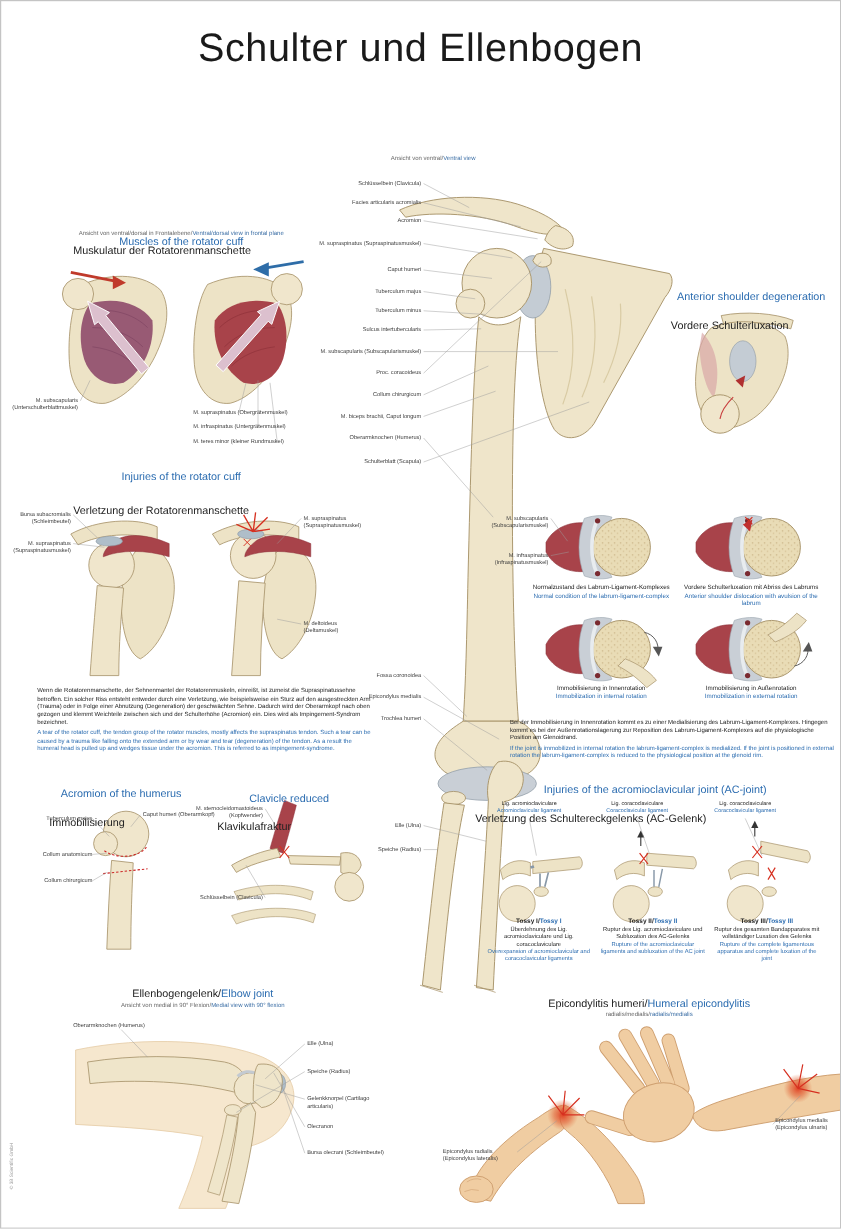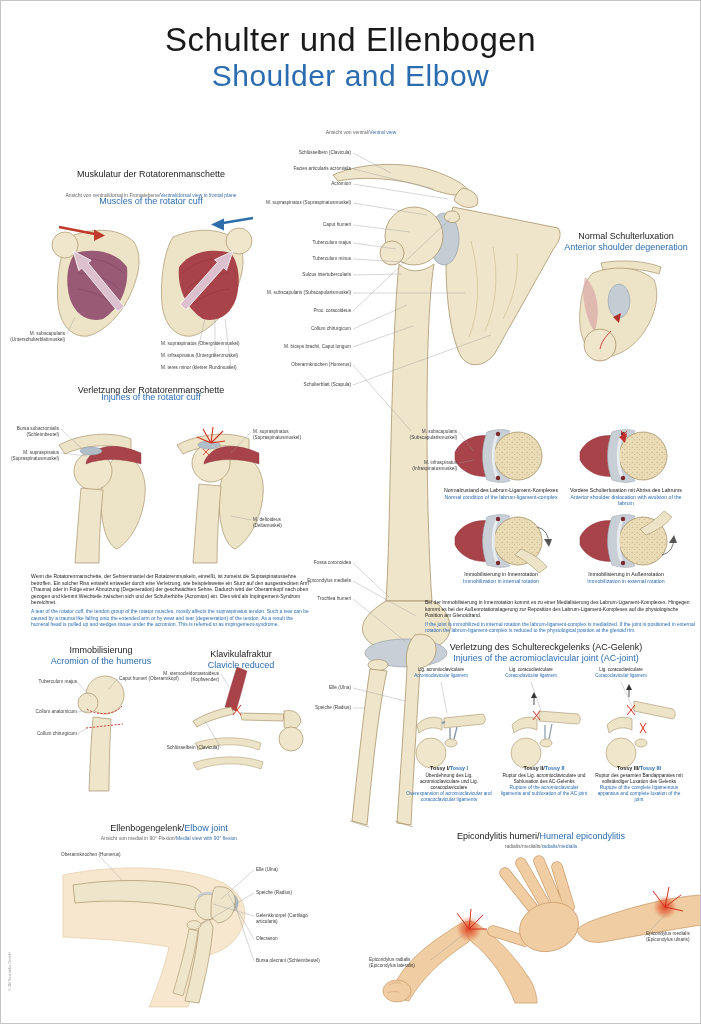--- a/index.html
+++ b/index.html
@@ -5,21 +5,21 @@
   html{ -webkit-text-size-adjust:none; }
   body{ margin:0; background:#ffffff; }
   .poster{
     position:relative; width:701px; height:1024px; background:#fff;
     border:1px solid #c4c4c4; box-sizing:border-box; overflow:hidden;
     font-family:"Liberation Sans", sans-serif;
   }
   .abs{ position:absolute; }
   .h1de{ font-size:33px; color:#1a1a1a; letter-spacing:.5px; text-align:center; width:100%; }
   .h1en{ font-size:30px; color:#2B6CB0; letter-spacing:.5px; text-align:center; width:100%; }
-  .hde{ font-size:9px; color:#222; text-align:center; line-height:1.2; }
+  .hde{ font-size:9px; color:#222; text-align:left; line-height:1.2;margin-top:35px; }
   .hen{ font-size:9px; color:#2B6CB0; text-align:center; line-height:1.2; }
   .inline-h{ font-size:9px; text-align:center; }
   .inline-h .de{ color:#222; }
   .inline-h .en{ color:#2B6CB0; }
   .sub{ font-size:5px; color:#666; text-align:center; }
   .sub .en{ color:#3B6EA5; }
   .lab{ font-size:4.7px; color:#3d3d3d; line-height:1.18; }
   .r{ text-align:right; }
   .cap{ font-size:5.2px; text-align:center; line-height:1.25; }
   .cap .de{ color:#222; display:block; }
@@ -215,21 +215,20 @@
     <g>
       <path d="M352,152L390,172M352,168L433,188M352,183L447,198M352,202L426,214M352,224L409,231M352,242L395,248M352,258L403,261M352,274L400,273M352,292L464,292M352,310L450,217M352,328L406,304M352,346L412,325M352,364L410,430M352,384L490,334M352,562L388,596M352,580L415,615M352,598L405,641M352,687L404,700M352,707L364,707" stroke="#9B9B9B" stroke-width="0.4" fill="none"></path>
       <path d="M100,857L122,880M253,869L220,898M253,892L196,926M253,915L212,903M253,938L227,893M253,960L233,901" stroke="#9B9B9B" stroke-width="0.4" fill="none"></path>
       <path d="M76,681L90,696M116,678L108,688M76,711L88,710M76,733L88,726M220,673L228,686M220,747L204,720" stroke="#9B9B9B" stroke-width="0.4" fill="none"></path>
       <path d="M60,428L80,447M60,452L86,455M250,431L230,452M250,519L230,515M66,333L74,316M198,343L204,318M214,355L214,316M230,367L224,318" stroke="#9B9B9B" stroke-width="0.4" fill="none"></path>
       <path d="M458,431L472,450M458,462L473,459M440,681L446,712M530,681L540,710M620,681L634,712M430,959L463,933M643,936L666,912" stroke="#9B9B9B" stroke-width="0.4" fill="none"></path>
     </g>
   </svg>
 
   <div class="abs h1de" style="top:20px">Schulter und Ellenbogen</div>
-  <div class="abs h1en" style="top:58px">Shoulder and Elbow</div>
 
   <div class="abs sub" style="left:250px;top:128px;width:220px">
     <span>Ansicht von ventral/</span><span class="en">Ventral view</span>
   </div>
 
   <span class="abs lab r" style="left:250px;top:149px;width:100px">Schlüsselbein (Clavicula)</span>
   <span class="abs lab r" style="left:250px;top:165px;width:100px">Facies articularis acromialis</span>
   <span class="abs lab r" style="left:250px;top:180px;width:100px">Acromion</span>
   <span class="abs lab r" style="left:250px;top:199px;width:100px">M. supraspinatus (Supraspinatusmuskel)</span>
   <span class="abs lab r" style="left:250px;top:221px;width:100px">Caput humeri</span>
@@ -251,21 +250,21 @@
   <div class="abs hde" style="left:60px;top:168px;width:180px">Muskulatur der Rotatorenmanschette</div>
   <div class="abs hen" style="left:60px;top:195px;width:180px">Muscles of the rotator cuff</div>
   <div class="abs sub" style="left:40px;top:191px;width:220px">
     <span>Ansicht von ventral/dorsal in Frontalebene/</span><span class="en">Ventral/dorsal view in frontal plane</span>
   </div>
   <span class="abs lab r" style="left:6px;top:330px;width:58px">M. subscapularis (Unterschulterblattmuskel)</span>
   <span class="abs lab" style="left:160px;top:340px;width:100px">M. supraspinatus (Obergrätenmuskel)</span>
   <span class="abs lab" style="left:160px;top:352px;width:100px">M. infraspinatus (Untergrätenmuskel)</span>
   <span class="abs lab" style="left:160px;top:364px;width:100px">M. teres minor (kleiner Rundmuskel)</span>
 
-  <div class="abs hde" style="left:558px;top:230px;width:134px">Normal Schulterluxation</div>
+  <div class="abs hde" style="left:558px;top:230px;width:134px">Vordere Schulterluxation</div>
   <div class="abs hen" style="left:558px;top:241px;width:134px">Anterior shoulder degeneration</div>
 
   <div class="abs hde" style="left:60px;top:384px;width:180px">Verletzung der Rotatorenmanschette</div>
   <div class="abs hen" style="left:60px;top:391px;width:180px">Injuries of the rotator cuff</div>
   <span class="abs lab r" style="left:6px;top:425px;width:52px">Bursa subacromialis (Schleimbeutel)</span>
   <span class="abs lab r" style="left:6px;top:449px;width:52px">M. supraspinatus (Supraspinatusmuskel)</span>
   <span class="abs lab" style="left:252px;top:428px;width:58px">M. supraspinatus (Supraspinatusmuskel)</span>
   <span class="abs lab" style="left:252px;top:516px;width:58px">M. deltoideus (Deltamuskel)</span>
   <div class="abs para" style="left:30px;top:572px;width:278px">
     <span class="de">Wenn die Rotatorenmanschette, der Sehnenmantel der Rotatorenmuskeln, einreißt, ist zumeist die Supraspinatussehne betroffen. Ein solcher Riss entsteht entweder durch eine Verletzung, wie beispielsweise ein Sturz auf den ausgestreckten Arm (Trauma) oder in Folge einer Abnutzung (Degeneration) der geschwächten Sehne. Dadurch wird der Oberarmkopf nach oben gezogen und klemmt Weichteile zwischen sich und der Schulterhöhe (Acromion) ein. Dies wird als Impingement-Syndrom bezeichnet.</span>

